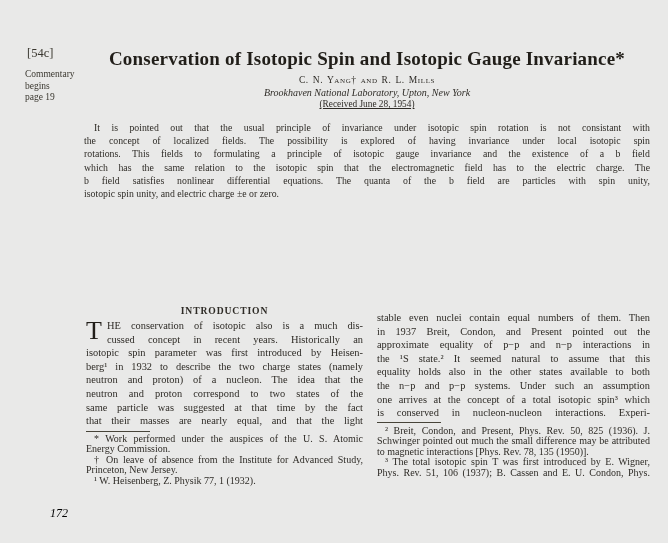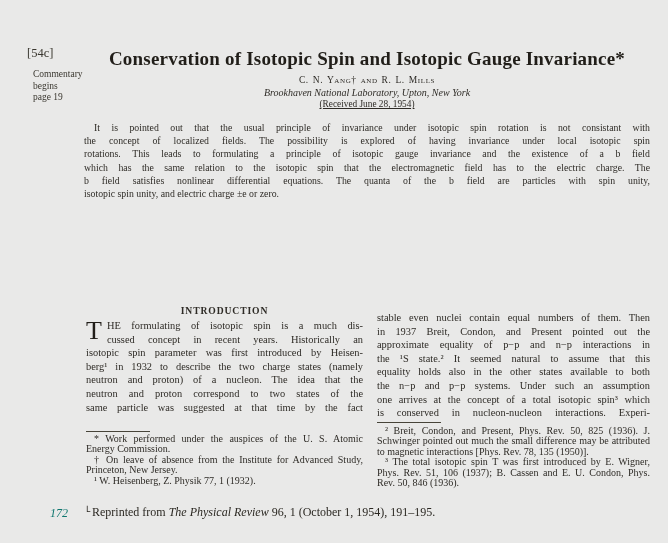--- a/index.html
+++ b/index.html
@@ -5,21 +5,21 @@
   html,body{margin:0;padding:0;}
   body{background:#e9e9e8;}
   .page{
     position:relative; width:668px; height:543px; overflow:hidden;
     background:#e9e9e8; color:#2e2b26;
     font-family:"Liberation Serif","DejaVu Serif",serif;
   }
   .abs{position:absolute;}
   
   .margin-tag{left:27px; top:46px; font-size:12.5px; color:#3a372f;}
-  .margin-note{left:33px; top:69px; font-size:9.5px; line-height:11.5px; color:#3a372f;}
+  .margin-note{left:25px; top:69px; font-size:9.5px; line-height:11.5px; color:#3a372f;}
   
   .block{left:84px; width:566px;}
   .title{top:48px; text-align:center; font-size:19px; font-weight:bold; color:#211e19; letter-spacing:.2px;}
   .authors{top:75px; text-align:center; font-size:9.5px; font-variant:small-caps; letter-spacing:.6px; word-spacing:1px;}
   .affil{top:87px; text-align:center; font-size:10px; font-style:italic;}
   .received{top:99px; text-align:center; font-size:9.3px;text-decoration:underline;}
   
   .abstract{top:121px; font-size:9.8px; line-height:13.2px;}
   .jline{text-align:justify; text-align-last:justify;}
   .jlast{text-align-last:left;}
@@ -34,21 +34,21 @@
   .dc-pad{padding-left:21px;}
   .dropcap{left:86px; top:318px; font-size:26px; line-height:26px; color:#211e19;}
   .fnrule{height:1px; background:#474439;}
   .lrule{left:86px; top:431px; width:64px;}
   .rrule{left:377px; top:422px; width:64px;}
   .fntext{font-size:10px; line-height:10.4px;}
   .lfn{top:434px;}
   .rfn{top:426px;}
   .fnindent{text-indent:8px;}
   
-  .pageno{left:50px; top:506px; font-size:12px; font-style:italic; color:#0f766e;}
+  .pageno{left:50px; top:506px; font-size:12px; font-style:italic; color:#000000;}
   .reprint{left:84px; top:505px; font-size:12px; color:#2b2822;}
   .reprint .glyph{font-family:"DejaVu Sans Mono",monospace; font-size:10px; vertical-align:1px; margin-right:2px;}
   .reprint .ital{font-style:italic;}
 </style>
 </head>
 <body>
 
 <div class="page">
 
   <div class="abs margin-tag">[54c]</div>
@@ -60,38 +60,39 @@
   </div>
 
   <div class="abs block title">Conservation of Isotopic Spin and Isotopic Gauge Invariance*</div>
   <div class="abs block authors">C. N. Yang† and R. L. Mills</div>
   <div class="abs block affil">Brookhaven National Laboratory, Upton, New York</div>
   <div class="abs block received">(Received June 28, 1954)</div>
 
   <div class="abs block abstract">
     <div class="jline firstline">It is pointed out that the usual principle of invariance under isotopic spin rotation is not consistant with</div>
     <div class="jline">the concept of localized fields. The possibility is explored of having invariance under local isotopic spin</div>
-    <div class="jline">rotations. This leads to formulating a principle of isotopic gauge invariance and the existence of a b field</div>
+    <div class="jline">rotations. This fields to formulating a principle of isotopic gauge invariance and the existence of a b field</div>
     <div class="jline">which has the same relation to the isotopic spin that the electromagnetic field has to the electric charge. The</div>
     <div class="jline">b field satisfies nonlinear differential equations. The quanta of the b field are particles with spin unity,</div>
     <div class="jline jlast">isotopic spin unity, and electric charge ±e or zero.</div>
   </div>
 
   <div class="abs leftcol intro-head">INTRODUCTION</div>
 
   <div class="abs dropcap">T</div>
 
   <div class="abs leftcol lbody bodytext">
-    <div class="jline dc-pad">HE formulating of isotopic spin is a much dis-</div>
+    <div class="jline dc-pad">HE conservation of isotopic also is a much dis-</div>
     <div class="jline dc-pad">cussed concept in recent years. Historically an</div>
     <div class="jline">isotopic spin parameter was first introduced by Heisen-</div>
     <div class="jline">berg¹ in 1932 to describe the two charge states (namely</div>
     <div class="jline">neutron and proton) of a nucleon. The idea that the</div>
     <div class="jline">neutron and proton correspond to two states of the</div>
     <div class="jline">same particle was suggested at that time by the fact</div>
+    <div class="jline">that their masses are nearly equal, and that the light</div>
   </div>
 
   <div class="abs rightcol rbody bodytext">
     <div class="jline">stable even nuclei contain equal numbers of them. Then</div>
     <div class="jline">in 1937 Breit, Condon, and Present pointed out the</div>
     <div class="jline">approximate equality of p−p and n−p interactions in</div>
     <div class="jline">the ¹S state.² It seemed natural to assume that this</div>
     <div class="jline">equality holds also in the other states available to both</div>
     <div class="jline">the n−p and p−p systems. Under such an assumption</div>
     <div class="jline">one arrives at the concept of a total isotopic spin³ which</div>
@@ -107,22 +108,18 @@
     <div class="jline jlast fnindent">¹ W. Heisenberg, Z. Physik 77, 1 (1932).</div>
   </div>
 
   <div class="abs fnrule rrule"></div>
   <div class="abs rightcol rfn fntext">
     <div class="jline fnindent">² Breit, Condon, and Present, Phys. Rev. 50, 825 (1936). J.</div>
     <div class="jline">Schwinger pointed out much the small difference may be attributed</div>
     <div class="jline jlast">to magnetic interactions [Phys. Rev. 78, 135 (1950)].</div>
     <div class="jline fnindent">³ The total isotopic spin T was first introduced by E. Wigner,</div>
     <div class="jline">Phys. Rev. 51, 106 (1937); B. Cassen and E. U. Condon, Phys.</div>
-    <div class="jline jlast">Rev. 50, 846 (1936).</div>
   </div>
 
   <div class="abs pageno">172</div>
 
-  <div class="abs reprint">
-    <span class="glyph">└</span><span>Reprinted from </span><span class="ital">The Physical Review</span><span> 96, 1 (October 1, 1954), 191–195.</span>
-  </div>
 
 </div>
 
 </body></html>

